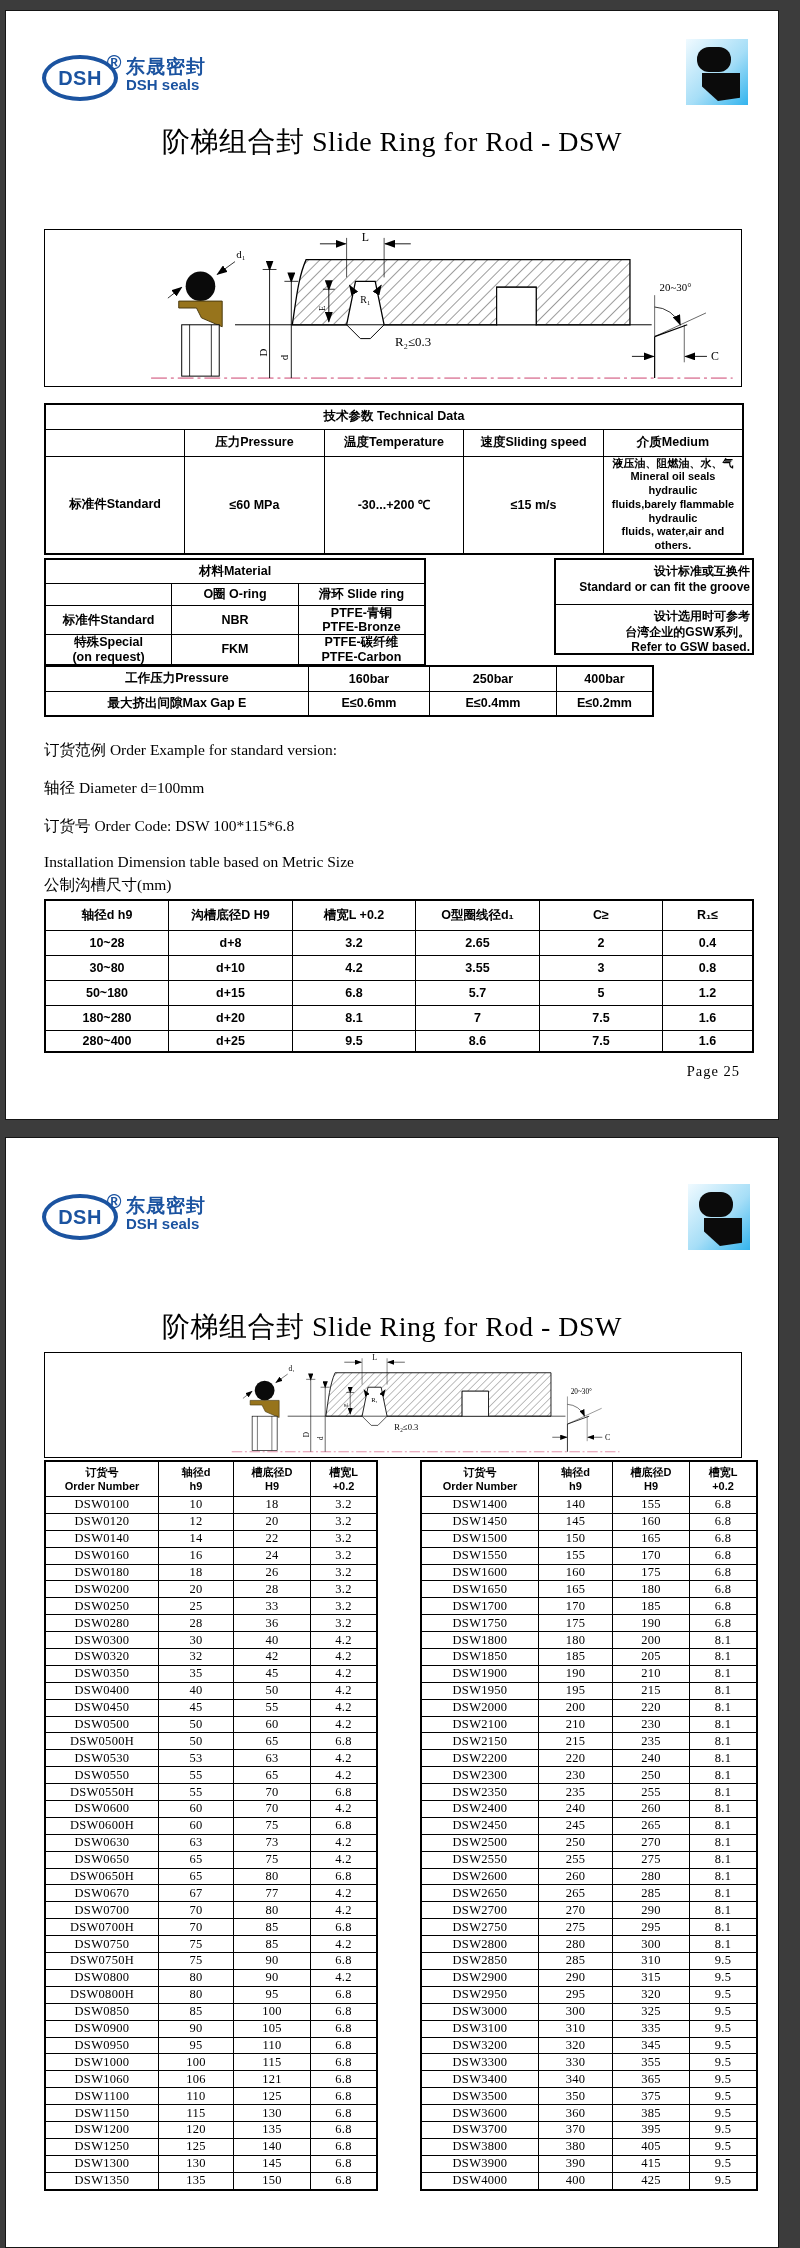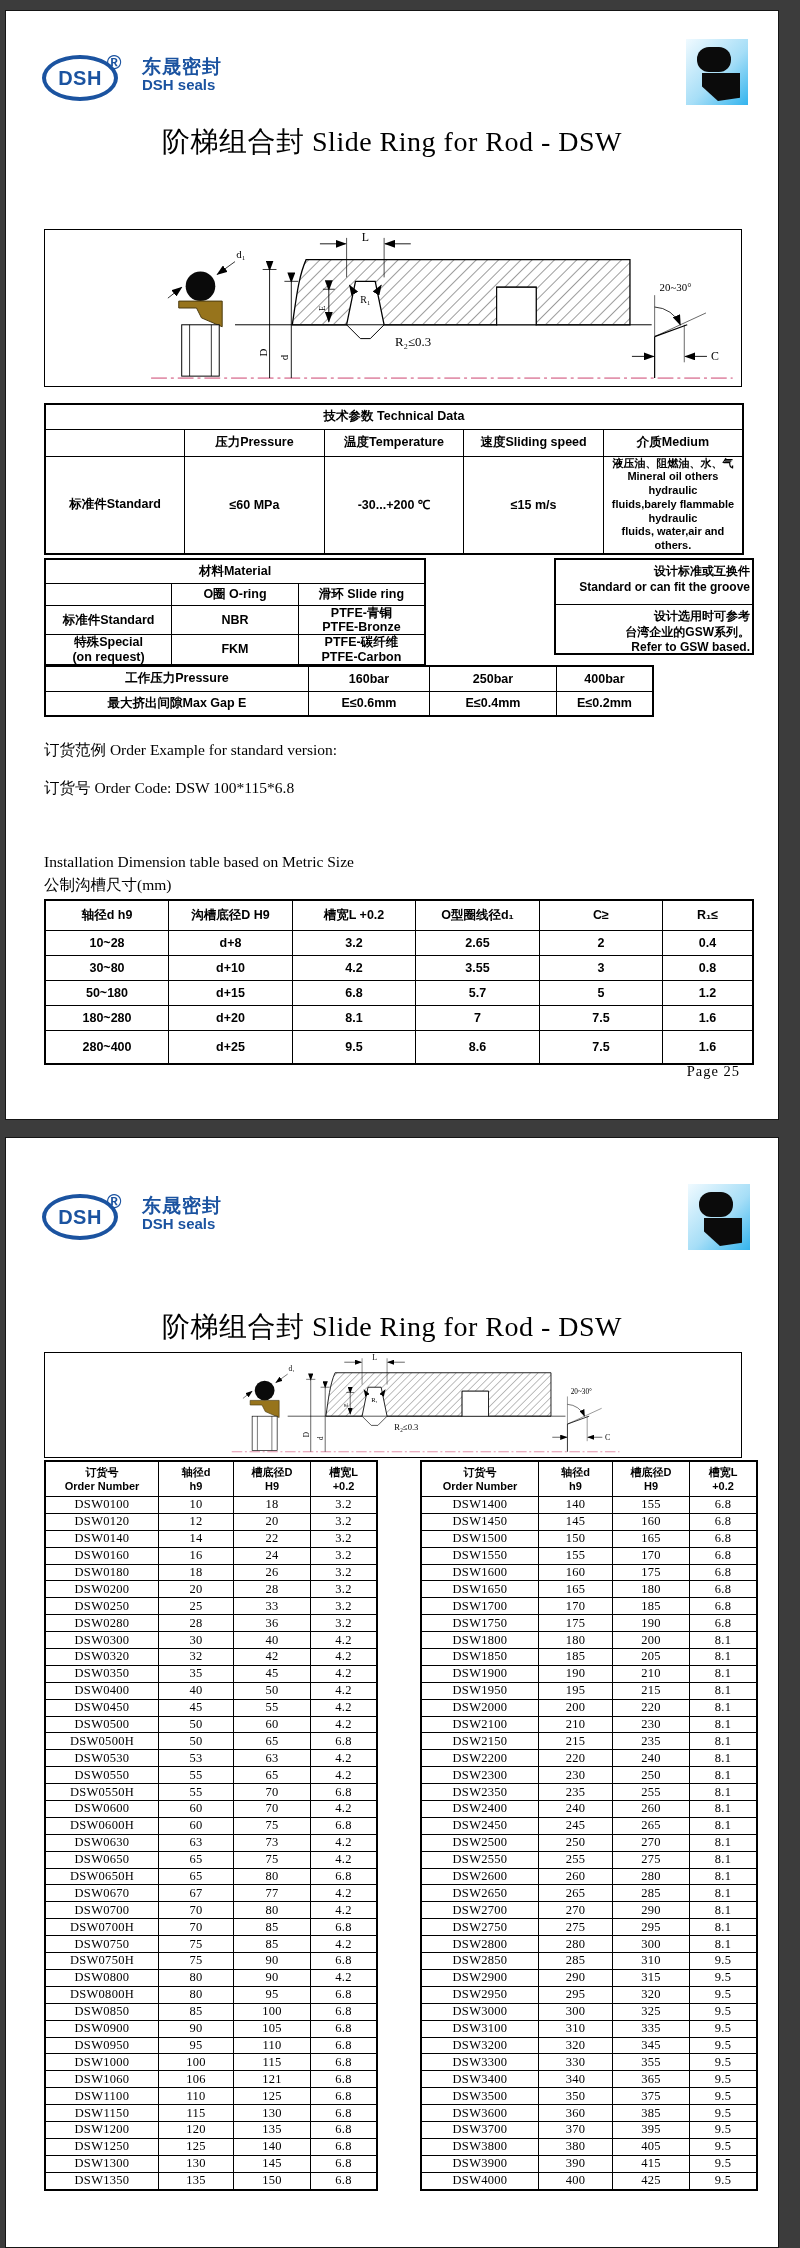--- a/index.html
+++ b/index.html
@@ -6,21 +6,21 @@
   body{width:800px;font-family:"Liberation Sans",sans-serif;color:#000;}
   .page{position:relative;width:774px;margin-left:5px;background:#fff;border:1px solid #151515;box-sizing:border-box;overflow:hidden;}
   .page1{height:1110px;margin-top:10px;}
   .page2{height:1111px;margin-top:17px;}
 
   
   .logo{position:absolute;display:flex;align-items:flex-start;}
   .logo-oval{width:76px;height:46px;border:4px solid #1b53a0;border-radius:50%;display:flex;align-items:center;justify-content:center;position:relative;box-sizing:border-box;}
   .logo-oval span{font-weight:bold;font-size:20px;color:#1b53a0;letter-spacing:.5px;}
   .logo-reg{position:absolute;top:-8px;right:-8px;font-size:10px;color:#1b53a0;}
-  .logo-txt{margin-left:24px;line-height:1.05;padding-top:2px;}
+  .logo-txt{margin-left:8px;line-height:1.05;padding-top:2px;}
   .logo-cn{font-size:19px;font-weight:bold;color:#1b53a0;letter-spacing:1px;}
   .logo-en{font-size:15px;font-weight:bold;color:#1b53a0;}
   .seal-icon{position:absolute;width:62px;height:66px;background:linear-gradient(135deg,#f0faff 0%,#a6def7 55%,#33b4ee 100%);}
   .seal-icon .pill{position:absolute;left:11px;top:8px;width:34px;height:25px;background:#0b0b0b;border-radius:12px;}
   .seal-icon .bdy{position:absolute;left:16px;top:34px;width:38px;height:28px;background:#0b0b0b;clip-path:polygon(0 0,100% 0,100% 88%,42% 100%,0 48%);}
 
   .title{position:absolute;width:100%;text-align:center;font-family:"Liberation Serif",serif;font-size:28px;letter-spacing:.5px;}
 
   .dwg-box{position:absolute;left:38px;width:698px;border:1.5px solid #000;box-sizing:border-box;}
   .dwg-box svg{display:block;width:100%;height:100%;}
@@ -145,21 +145,21 @@
       <td style="width:118px;">速度Sliding speed</td>
       <td>介质Medium</td>
     </tr>
     <tr style="height:89px;">
       <td>标准件Standard</td>
       <td>≤60 MPa</td>
       <td>-30...+200 ℃</td>
       <td>≤15 m/s</td>
       <td class="med">
         <div>液压油、阻燃油、水、气</div>
-        <div>Mineral oil others hydraulic</div>
+        <div>Mineral oil seals hydraulic</div>
         <div>fluids,barely flammable hydraulic</div>
         <div>fluids, water,air and others.</div>
       </td>
     </tr>
   </tbody>
     </table>
 
   <table class="grid mat" style="left:38px;top:547px;width:382px;">
     <tbody>
         <tr style="height:24px;">
@@ -216,20 +216,21 @@
       <td>最大挤出间隙Max Gap E</td>
       <td>E≤0.6mm</td>
       <td>E≤0.4mm</td>
       <td>E≤0.2mm</td>
     </tr>
   </tbody>
     </table>
 
   <div class="order-lines" style="top:720px;">
     <div>订货范例  Order Example for standard version:</div>
+    <div>轴径  Diameter d=100mm</div>
     <div>订货号 Order Code: DSW 100*115*6.8</div>
   </div>
 
   <div class="cap-line" style="top:842px;">Installation Dimension table based on Metric Size</div>
   <div class="cap-line" style="top:864px;">公制沟槽尺寸(mm)</div>
 
   <table class="grid metric" style="left:38px;top:888px;width:710px;">
     <thead>
       <tr style="height:30px;">
         <td style="width:118px;">轴径d h9</td>
@@ -271,21 +272,21 @@
 
         <tr style="height:25px;">
           <td>180~280</td>
           <td>d+20</td>
           <td>8.1</td>
           <td>7</td>
           <td>7.5</td>
           <td>1.6</td>
         </tr>
 
-        <tr style="height:34px;">
+        <tr style="height:22px;">
           <td>280~400</td>
           <td>d+25</td>
           <td>9.5</td>
           <td>8.6</td>
           <td>7.5</td>
           <td>1.6</td>
         </tr>
       </tbody>
   </table>
 

